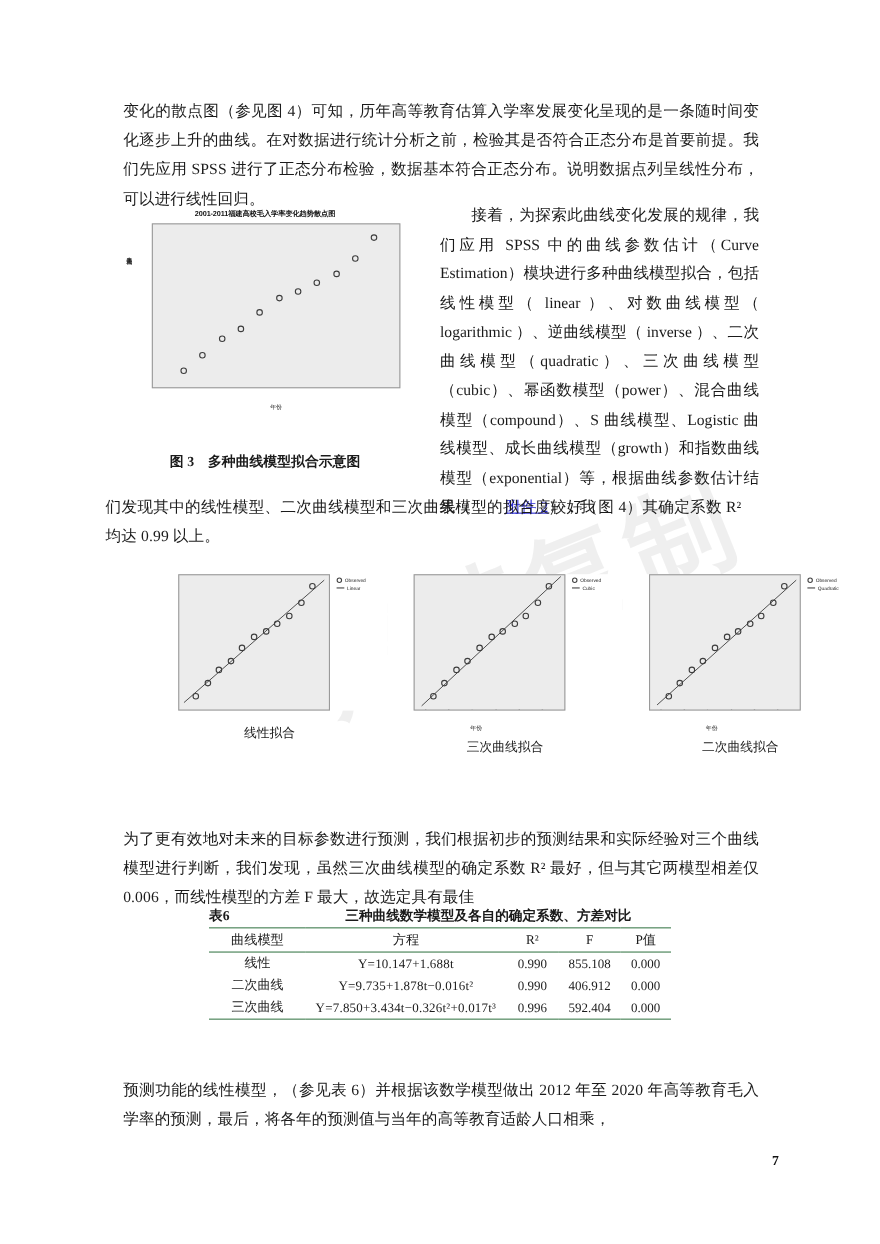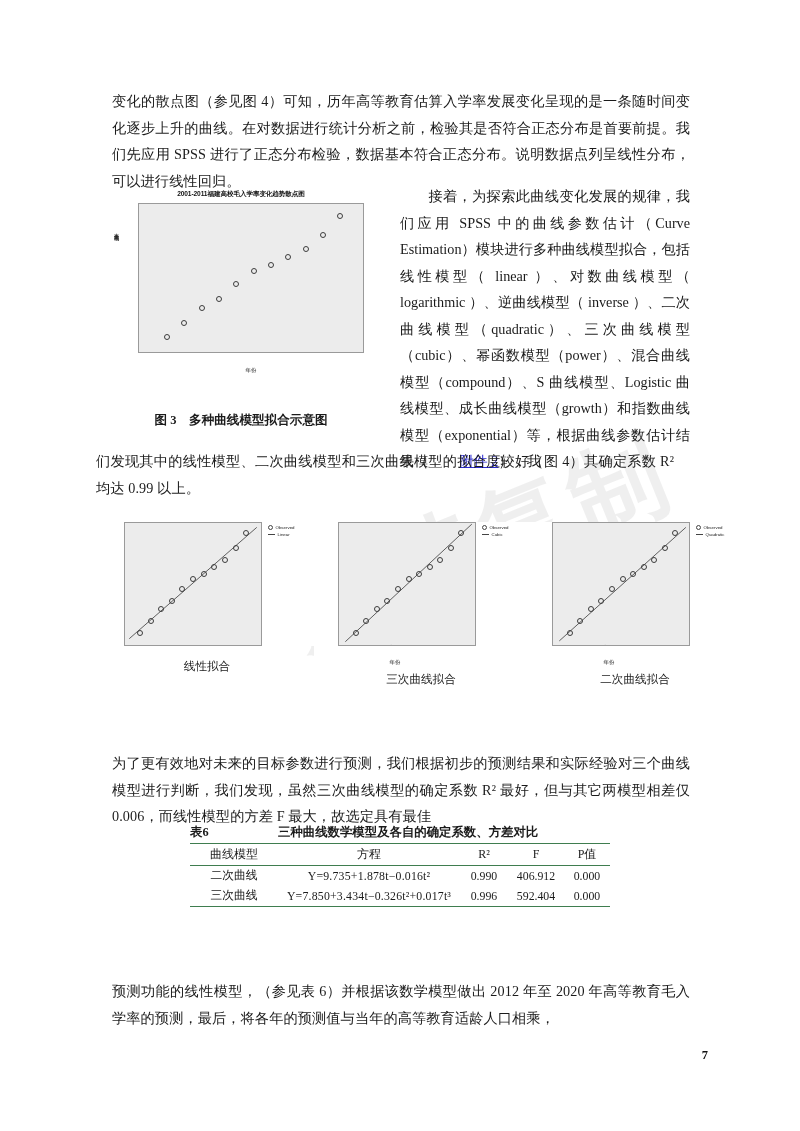--- a/index.html
+++ b/index.html
@@ -152,21 +152,21 @@
   }
 
   
   #para-after-fig3 { left: 96px; top: 448px; width: 578px; }
 
   
   #fig4-row {
     position: absolute;
     left: 100px; top: 522px; width: 680px;
     display: flex;
-    justify-content: flex-start;
+    justify-content: flex-end;
   }
   .fig4-cell { width: 214px; }
 
   #figcap4 { left: 112px; top: 700px; width: 578px; }
 
   
   #para-before-table { left: 112px; top: 750px; width: 578px; }
 
   
   #table6 {
@@ -175,21 +175,21 @@
     border-collapse: collapse;
     font-family: "Liberation Serif", serif;
     font-size: 11.8px;
     color: #1b1b1b;
   }
   #table6 td, #table6 th { padding: 2px 0; }
   .tbl-top { border-top: 1.6px solid #3f7d4f; }
   .tbl-mid { border-bottom: 1px solid #3f7d4f; }
   .tbl-bot { border-bottom: 1.6px solid #3f7d4f; }
   .t-capnum { font-weight: bold; font-size: 12.4px; text-align: left; padding-left: 4px; }
-  .t-captitle { font-weight: bold; font-size: 12.4px; text-align: left; }
+  .t-captitle { font-weight: bold; font-size: 12.4px; text-align: center; }
   .t-hdr { text-align: center; font-weight: normal; font-size: 12px; }
   .t-c { text-align: center; }
   .t-note { font-size: 11px; text-align: left; padding-left: 4px; padding-top: 3px; }
   .eqn { font-family: "Liberation Serif", serif; letter-spacing: .2px; }
 
   
   #para-bottom { left: 112px; top: 978px; width: 578px; }
 
   
   #pageno {
@@ -438,20 +438,27 @@
         <td class="t-captitle" colspan="4">三种曲线数学模型及各自的确定系数、方差对比</td>
       </tr>
       <tr class="tbl-top tbl-mid">
         <td class="t-hdr" style="width:88px;">曲线模型</td>
         <td class="t-hdr" style="width:182px;">方程</td>
         <td class="t-hdr" style="width:48px;">R²</td>
         <td class="t-hdr" style="width:56px;">F</td>
         <td class="t-hdr" style="width:46px;">P值</td>
       </tr>
       <tr>
+        <td class="t-c">线性</td>
+        <td class="t-c eqn">Y=10.147+1.688t</td>
+        <td class="t-c">0.990</td>
+        <td class="t-c">855.108</td>
+        <td class="t-c">0.000</td>
+      </tr>
+      <tr>
         <td class="t-c">二次曲线</td>
         <td class="t-c eqn">Y=9.735+1.878t−0.016t²</td>
         <td class="t-c">0.990</td>
         <td class="t-c">406.912</td>
         <td class="t-c">0.000</td>
       </tr>
       <tr class="tbl-bot">
         <td class="t-c">三次曲线</td>
         <td class="t-c eqn">Y=7.850+3.434t−0.326t²+0.017t³</td>
         <td class="t-c">0.996</td>

